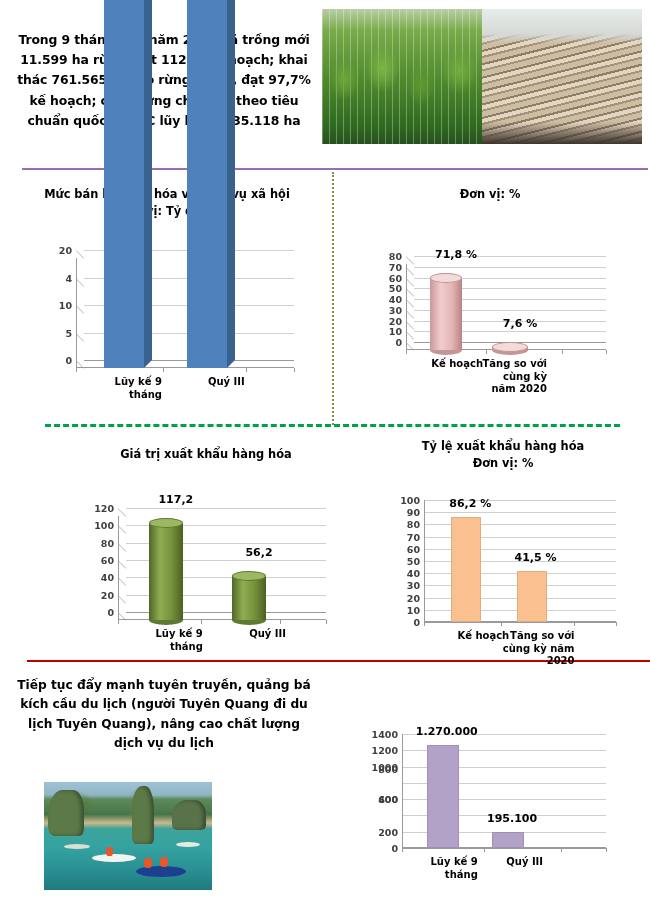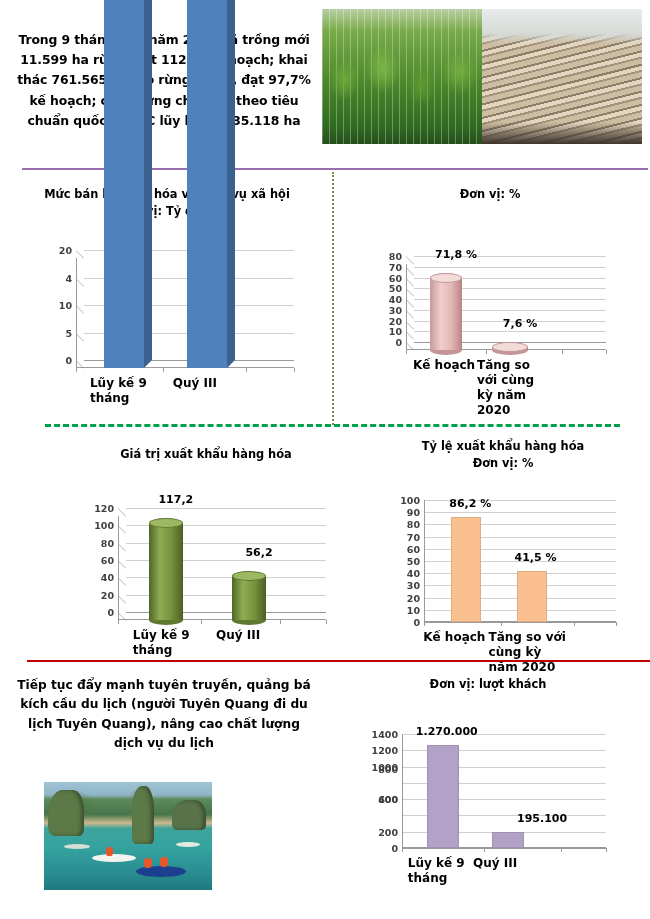--- a/index.html
+++ b/index.html
@@ -101,22 +101,22 @@
   }
   .axis-x {
     position: absolute; left: 0; right: 0; bottom: 0; height: 0;
     border-bottom: 1px solid #9a9a9a;
   }
   .xtickmark {
     position: absolute; bottom: -4px; width: 0; height: 4px;
     border-left: 1px solid #9a9a9a;
   }
   .cat-label {
-    position: absolute; text-align: left;
-    font-size: 12px; font-weight: bold; line-height: 1.25;
+    position: absolute; text-align: right;
+    font-size: 10px; font-weight: bold; line-height: 1.25;
     transform: translateX(-50%);
   }
   .val-label {
     position: absolute; transform: translateX(-50%);
     font-size: 11px; font-weight: bold; white-space: nowrap;
   }
   .bar { position: absolute; bottom: 0; }
 
   
   .bar3d { background: #4f81bd; }
@@ -371,21 +371,20 @@
       <div class="bar bar-flat" style="left: 27.24px; width: 30px; height: 105.164px; background: rgb(250, 192, 144);"></div>
       <div class="val-label" style="color: rgb(0, 0, 0); left: 46.24px; bottom: 112.164px;">86,2 %</div>
       <div class="cat-label" style="left: 42.24px; top: 130px; width: 86px; margin-left: -43px; transform: none;">Kế hoạch</div>
       <div class="bar bar-flat" style="left: 92.52px; width: 30px; height: 50.63px; background: rgb(250, 192, 144);"></div>
       <div class="val-label" style="color: rgb(0, 0, 0); left: 111.52px; bottom: 57.63px;">41,5 %</div>
       <div class="cat-label" style="left: 107.52px; top: 130px; width: 86px; margin-left: -43px; transform: none;">Tăng so với cùng kỳ năm 2020</div>
     </div>
   </div>
 <div class="abs" id="chart-4" style="left: 338px; top: 676px; width: 300px;">
     <div class="chart-title">
-      <div class="unit">Đơn vị: lượt khách</div>
     </div>
     <div class="plot" style="position: absolute; left: 64px; top: 58px; width: 204px; height: 114px;">
       <div class="gridline" style="top: 114px; border-top-color: rgb(154, 154, 154);"></div>
       <div class="ytick" style="top: 114px;">0</div>
       <div class="gridline" style="top: 97.7143px;"></div>
       <div class="ytick" style="top: 97.7143px;">200</div>
       <div class="gridline" style="top: 81.4286px;"></div>
       <div class="ytick" style="top: 65px;">400</div>
       <div class="gridline" style="top: 65.1429px;"></div>
       <div class="ytick" style="top: 65.1429px;">600</div>
@@ -400,21 +399,21 @@
       <div class="axis-y"></div>
       <div class="axis-x"></div>
       <div class="xtickmark" style="left: 0px;"></div>
       <div class="xtickmark" style="left: 81.6px;"></div>
       <div class="xtickmark" style="left: 159.12px;"></div>
       <div class="xtickmark" style="left: 204px;"></div>
       <div class="bar bar-flat" style="left: 24.8px; width: 32px; height: 103.414px; background: rgb(179, 162, 199);"></div>
       <div class="val-label" style="color: rgb(0, 0, 0); left: 44.8px; bottom: 110.414px;">1.270.000</div>
       <div class="cat-label" style="left: 40.8px; top: 122px; width: 70px; margin-left: -35px; transform: none;">Lũy kế 9 tháng</div>
       <div class="bar bar-flat" style="left: 90.08px; width: 32px; height: 15.8867px; background: rgb(179, 162, 199);"></div>
-      <div class="val-label" style="color: rgb(0, 0, 0); left: 110.08px; bottom: 22.8867px; margin-left: 30px;">195.100</div>
+      <div class="val-label" style="color: rgb(0, 0, 0); left: 110.08px; bottom: 22.8867px;">195.100</div>
       <div class="cat-label" style="left: 106.08px; top: 122px; width: 70px; margin-left: -35px; transform: none;">Quý III</div>
     </div>
   </div>
 
 <div class="abs" id="bottom-text">Tiếp tục đẩy mạnh tuyên truyền, quảng bá kích cầu du lịch (người Tuyên Quang đi du lịch Tuyên Quang), nâng cao chất lượng dịch vụ du lịch</div>
 
 <div class="abs" id="lake-photo">
   <div class="karst" style="left:4px;top:8px;width:36px;height:46px;border-radius:40% 30% 12% 18%/55% 45% 18% 22%;"></div>
   <div class="karst" style="left:88px;top:4px;width:22px;height:58px;border-radius:45% 40% 14% 16%/40% 42% 12% 14%;"></div>
   <div class="karst" style="left:128px;top:18px;width:34px;height:30px;border-radius:45% 35% 14% 16%/55% 48% 16% 18%;background:#58734a;"></div>

